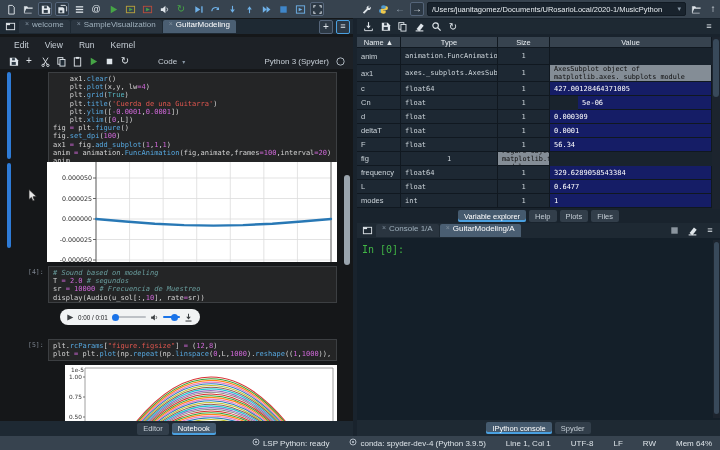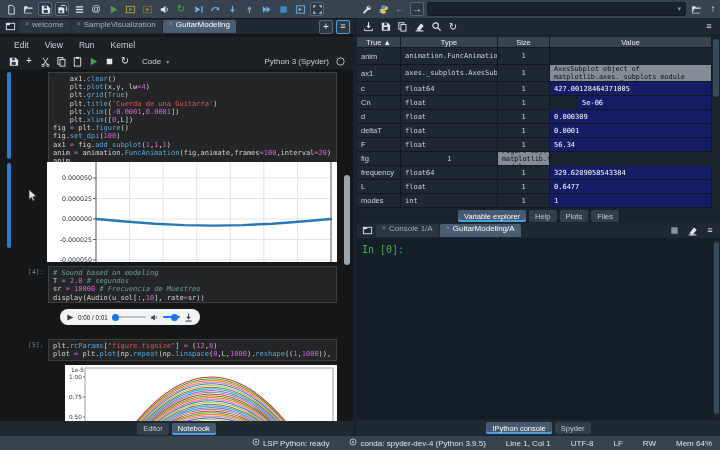--- a/index.html
+++ b/index.html
@@ -30,21 +30,21 @@
   .etab.active{background:#4a5e72;color:#ffffff;}
   .closex{color:#7f8e9c;font-size:7px;}
   .ptab{height:12px;padding:0 6px;font-size:7.5px;display:flex;align-items:center;background:#323e4a;color:#c3ccd4;border-radius:2px;white-space:nowrap;}
   .ptab.active{background:#455a6e;color:#fff;box-shadow:inset 0 -2px 0 #4aa0e0;}
 
   
   #editor-tabbar{left:0;top:1px;width:353px;height:15px;padding:0 3px;box-sizing:border-box;}
   #nb-menubar{left:0;top:19px;width:353px;height:16px;background:#1d2126;display:flex;align-items:center;gap:16px;
               padding:0 14px;box-sizing:border-box;font-size:8.5px;color:#c8d0d8;}
   #nb-toolbar{left:0;top:35px;width:353px;height:16px;background:#1d2126;display:flex;align-items:center;gap:2px;padding:0 6px;box-sizing:border-box;}
-  .code-select{display:flex;align-items:center;gap:5px;font-size:8px;color:#c8d0d8;margin-left:8px;}
+  .code-select{display:flex;align-items:center;gap:5px;font-size:8px;color:#c8d0d8;margin-left:24px;}
   .kernel-right{margin-left:auto;display:flex;align-items:center;gap:4px;font-size:8px;color:#c8d0d8;}
   #nb-body{left:0;top:51px;width:353px;height:353px;background:#151719;overflow:hidden;}
   .cellbar{position:absolute;left:7px;width:4px;background:#2e7bd6;border-radius:2px;}
   .cell{position:absolute;background:#242526;border:1px solid #3c3f42;box-sizing:border-box;padding:2px 4px;
         font-family:"DejaVu Sans Mono",monospace;font-size:7px;line-height:8.2px;white-space:pre;color:#d4d4d4;overflow:hidden;}
   .tok-f{color:#56a8e0;} .tok-s{color:#e0564f;} .tok-n{color:#cf68d8;} .tok-o{color:#cf68d8;}
   .tok-c{color:#6a9f9f;font-style:italic;} .tok-k{color:#56b6c2;font-family:Liberation Mono, monospace;}
   .prompt{position:absolute;color:#7d8590;font-size:6.5px;font-family:"DejaVu Sans Mono",monospace;}
   .plotbox{position:absolute;background:#ffffff;overflow:hidden;}
   .audio{position:absolute;background:#f1f3f4;border-radius:8px;display:flex;align-items:center;gap:4px;padding:0 6px;box-sizing:border-box;}
@@ -206,20 +206,21 @@
             </svg>
           </span>
           <span class="icon">
             <span style="color:#93a2b0;font-size:10px">←</span>
           </span>
           <span class="icon boxed">
             <span style="color:#dfe5ea;font-size:10px">→</span>
           </span>
         </div>
       <div class="path-field">
+        <span>/Users/juanitagomez/Documents/URosarioLocal/2020-1/MusicPython</span>
         <span class="pf-chev">▾</span>
       </div>
       <div class="flex" style="gap:3px">
           <span class="icon">
             <svg viewBox="0 0 12 12">
               <path d="M1.5 2.5h3l1 1.3h5v1.5H3.4L1.5 10z" fill="#dfe5ea"></path>
               <path d="M1.5 2.5V10h8" fill="none" stroke="#dfe5ea" stroke-width=".7"></path>
             </svg>
           </span>
           <span class="icon">
@@ -485,21 +486,21 @@
         </div>
       <div class="flex" style="margin-left:auto">
           <span class="icon">
             <span style="color:#dfe5ea;font-size:9px">≡</span>
           </span>
         </div>
     </div>
 
     <div id="ve-table" class="abs">
         <div class="ve-row ve-head">
-          <div class="ve-cell" style="height: 11px;">True ▲</div>
+          <div class="ve-cell" style="height: 11px;">Name ▲</div>
           <div class="ve-cell" style="height: 11px;">Type</div>
           <div class="ve-cell" style="height: 11px;">Size</div>
           <div class="ve-cell" style="height: 11px;">Value</div>
         </div>
         <div class="ve-row">
           <div class="ve-cell" style="height: 17px;">anim</div>
           <div class="ve-cell ve-type" style="height: 17px;">animation.FuncAnimation</div>
           <div class="ve-cell ve-size" style="height: 17px;">1</div>
         </div>
         <div class="ve-row">

